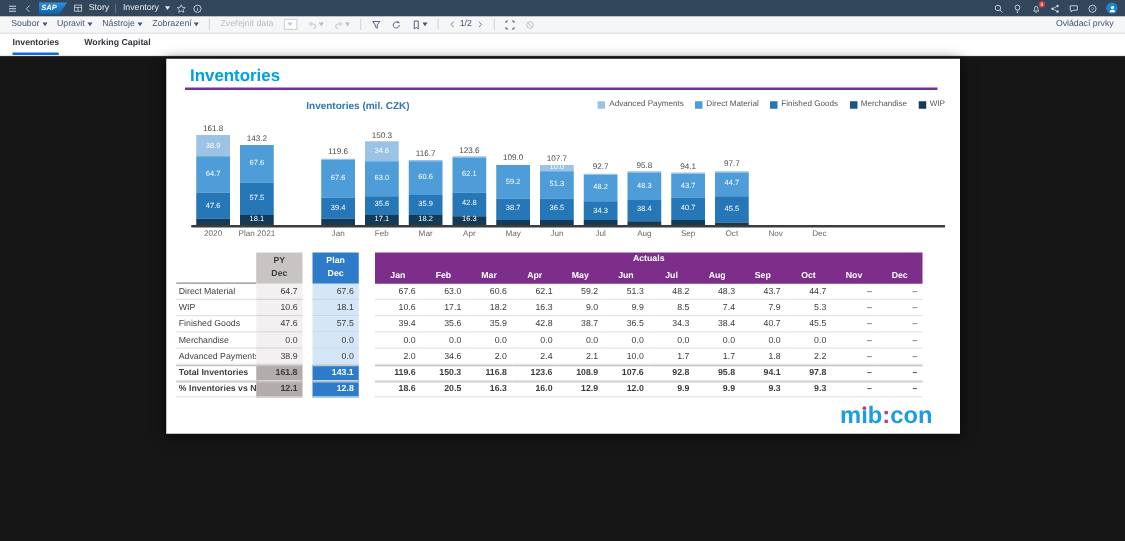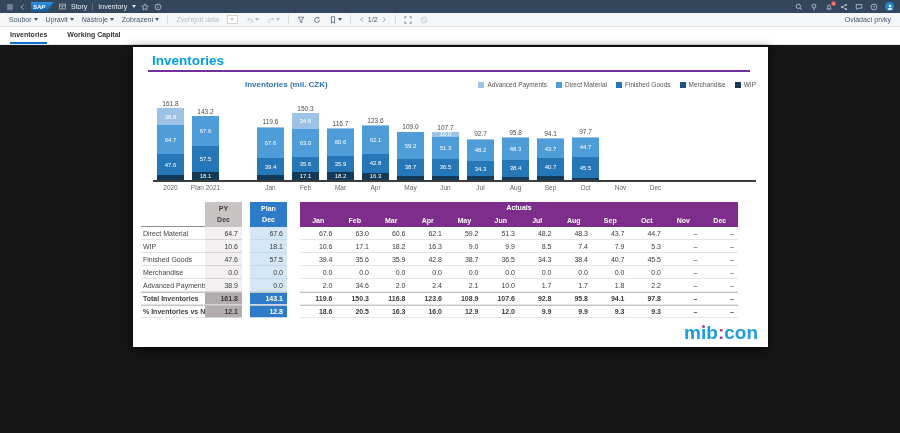--- a/index.html
+++ b/index.html
@@ -32,21 +32,21 @@
   .tab{display:flex;align-items:center;border-bottom:2px solid transparent;cursor:default;}
   .tab.active{border-bottom-color:#0a6ed1;}
 
   
   .canvas{position:relative;height:387px;background:#161616;}
   .page{position:absolute;left:133px;top:2px;width:635px;height:300px;background:#fff;box-shadow:0 2px 10px rgba(0,0,0,.75);}
   .page-title{margin:6px 18px 0 19px;font-size:13.5px;font-weight:bold;color:#00A1E0;}
   .rule{margin:2px 18px 0 15px;border-bottom:2px solid #7030A0;}
 
   
-  .chart-head{display:flex;align-items:center;margin:8px 12px 0 20px;}
+  .chart-head{display:flex;align-items:flex-start;margin:8px 12px 0 20px;}
   .chart-title{margin-left:92px;font-size:8px;font-weight:bold;color:#2E75B6;white-space:nowrap;}
   .legend{margin-left:auto;display:flex;align-items:center;gap:9px;}
   .legend-item{display:flex;align-items:center;font-size:6.5px;color:#555;white-space:nowrap;}
   .legend-swatch{width:6px;height:6px;margin-right:3px;display:inline-block;}
   .plot{display:flex;align-items:flex-end;height:84px;margin:9px 12px 0 20px;border-bottom:2px solid #3c3c3c;}
   .slot{width:35px;display:flex;flex-direction:column;align-items:center;justify-content:flex-end;}
   .gap-after{margin-right:30px;}
   .total-label{font-size:6.5px;color:#4a4a4a;line-height:1;margin-bottom:1px;}
   .bar{width:27px;display:flex;flex-direction:column-reverse;}
   .seg{width:100%;display:flex;align-items:center;justify-content:center;overflow:visible;}
@@ -70,21 +70,21 @@
   .cell{display:flex;align-items:center;justify-content:flex-end;padding-right:4px;height:13px;color:#3a3a3a;}
   .cell-label{width:64px;justify-content:flex-start;padding-left:2px;padding-right:0;color:#3f3f3f;border-bottom:1px solid #e3e3e3;white-space:nowrap;overflow:hidden;}
   .cell-py{width:37px;background:#F2F0F0;border-bottom:1px solid #d8d4d4;}
   .cell-plan{width:37px;background:#D5E7F6;border-bottom:1px solid #c3d9ee;}
   .cell-m{width:36.5px;border-bottom:1px solid #e6e6e6;}
   .row-total .cell{font-weight:bold;border-top:1px solid #c4c4c4;}
   .row-total .cell-py{background:#B3ACAC;}
   .row-total .cell-plan{background:#2E7CC9;color:#fff;}
 
   
-  .logo{position:absolute;right:10px;bottom:5px;font-size:19px;font-weight:bold;color:#1B9DE2;line-height:1;}
+  .logo{position:absolute;right:22px;bottom:5px;font-size:19px;font-weight:bold;color:#1B9DE2;line-height:1;}
   .i-wrap{position:relative;display:inline-block;}
   .i-dot{position:absolute;top:1.5px;left:0.8px;width:3.2px;height:3.2px;border-radius:50%;background:#B5399B;}
 
   svg{display:block;}
 </style>
 </head>
 <body>
 
 <div class="shell">
   <span class="sicon">

